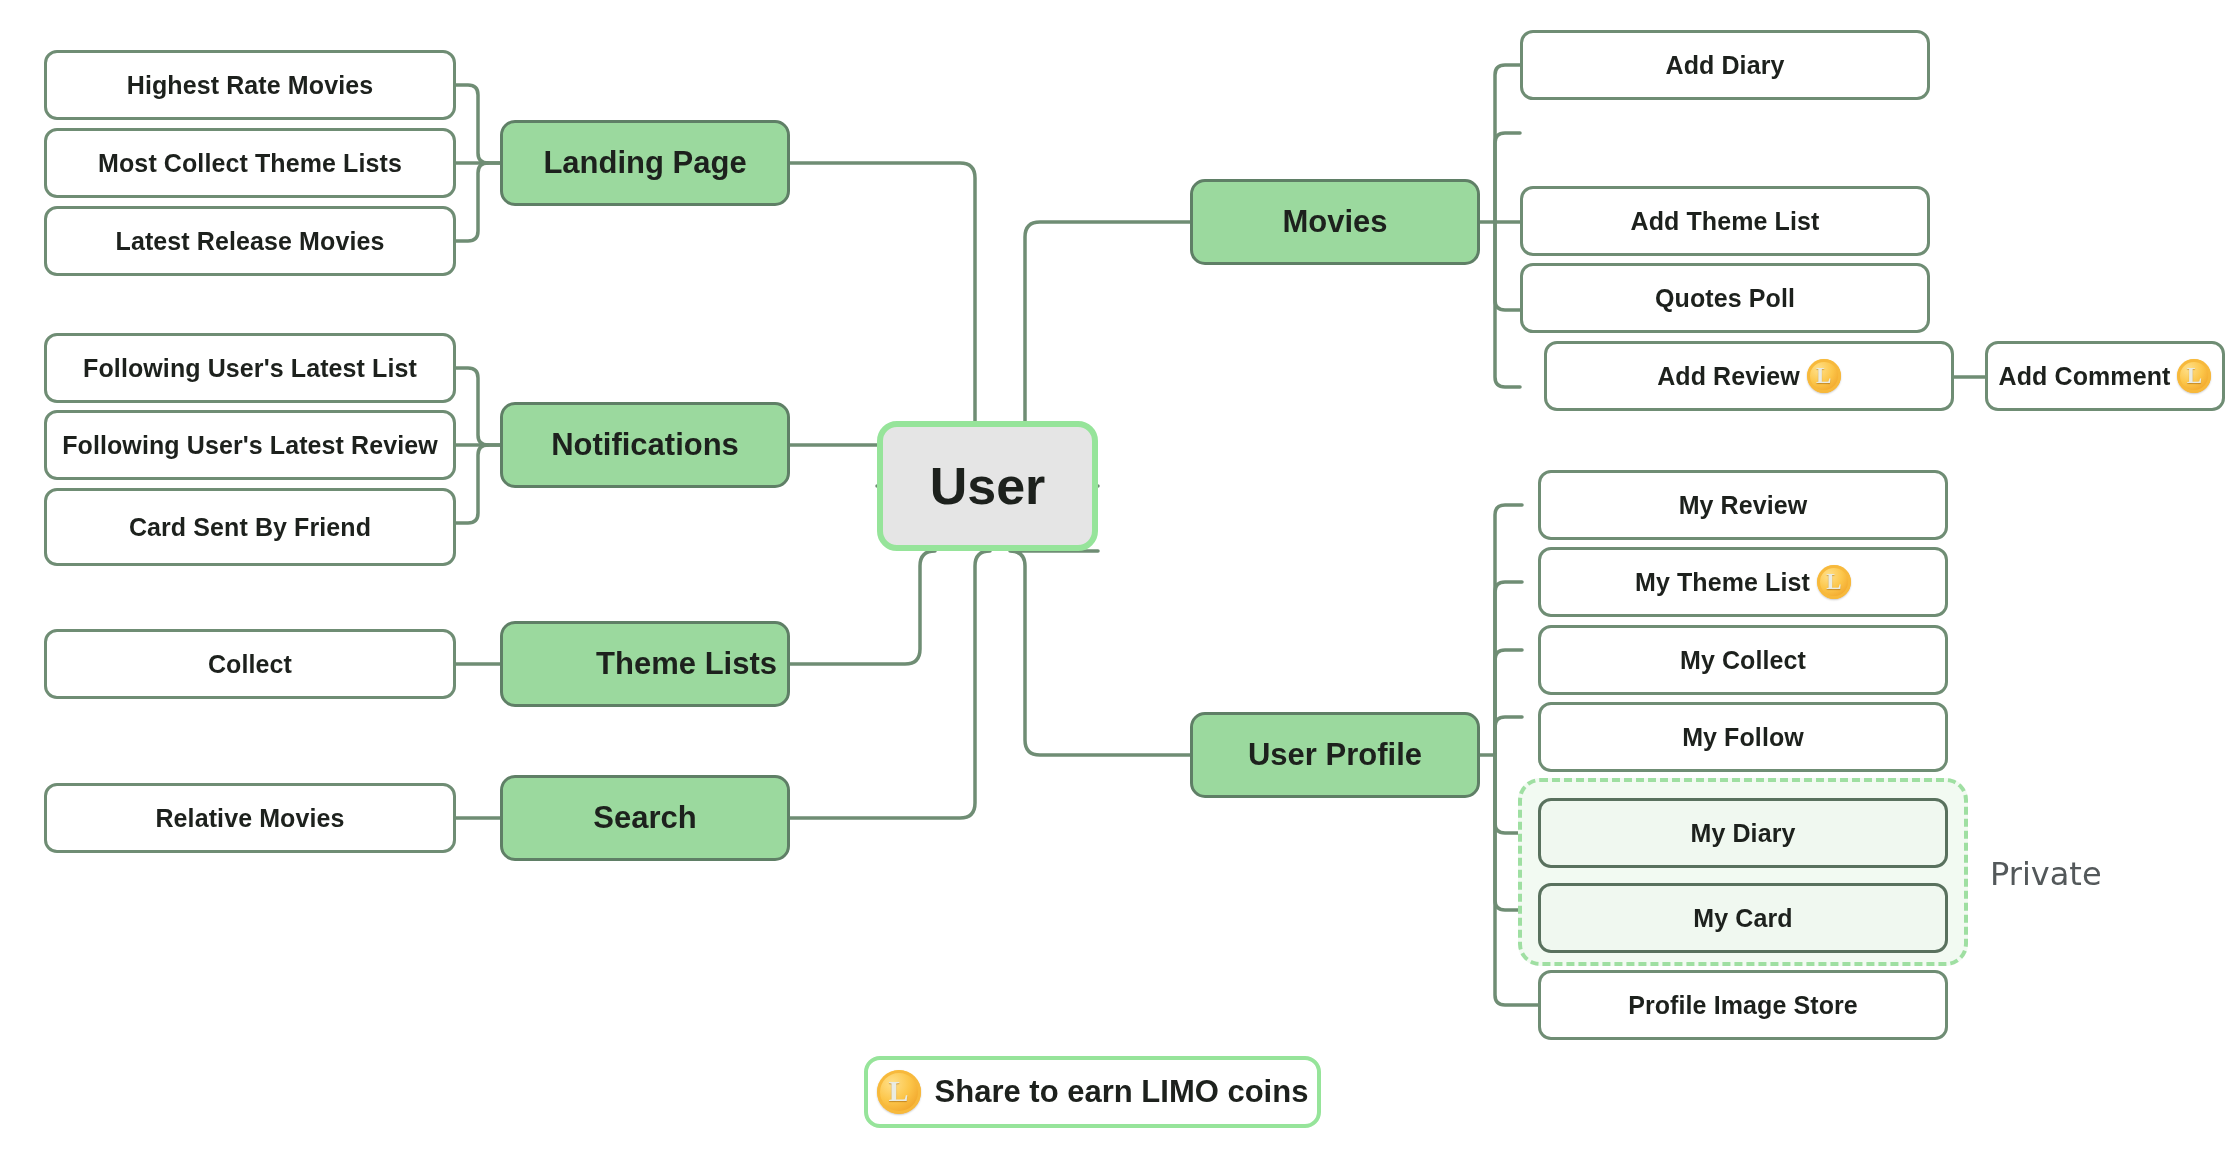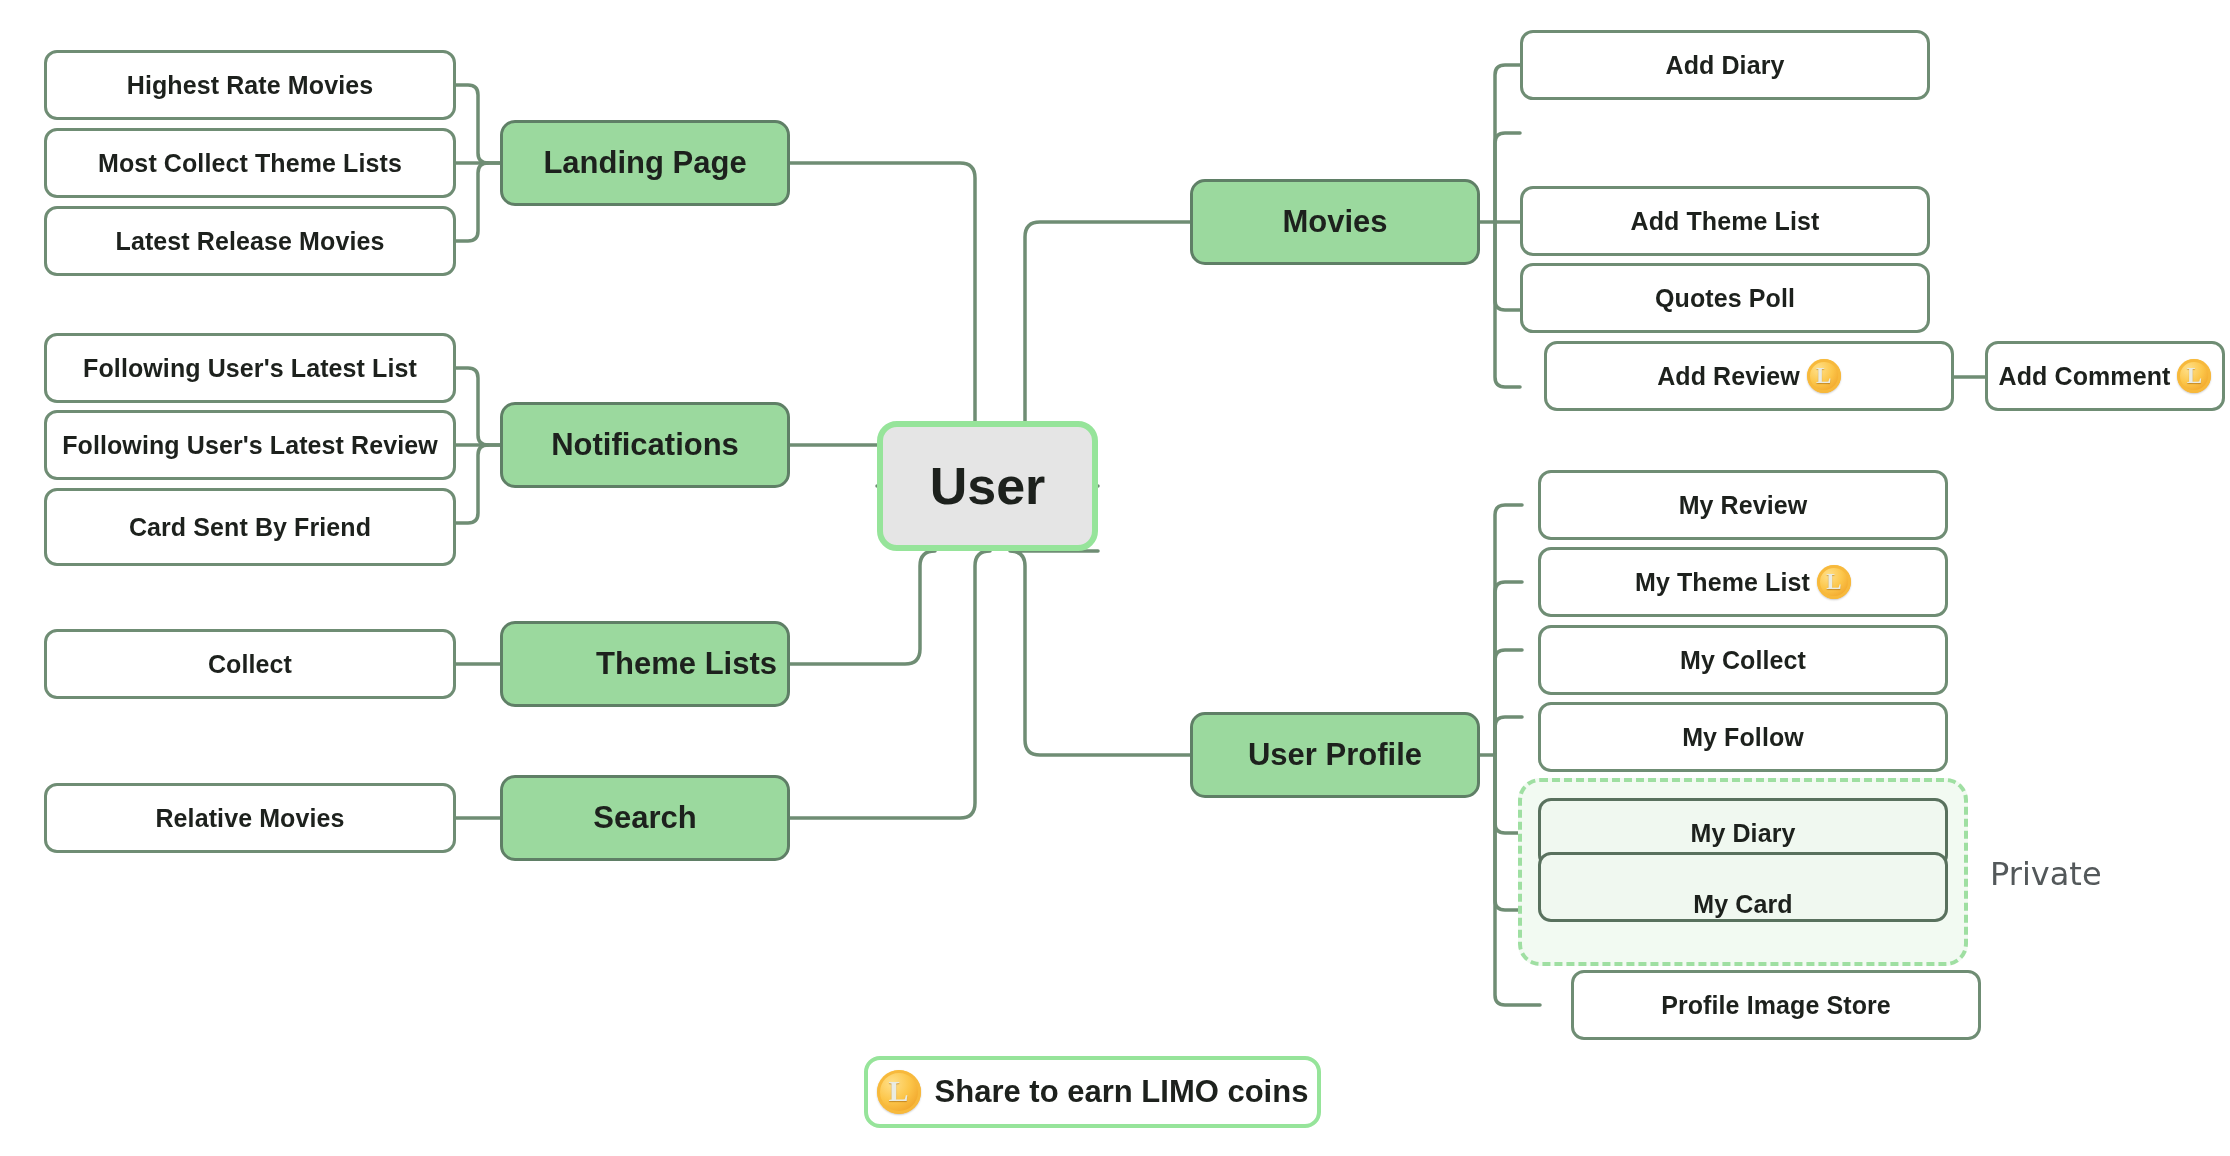--- a/index.html
+++ b/index.html
@@ -266,24 +266,24 @@
   </div>
   <div class="node leaf" style="left:1538px; top:625px; width:410px; height:70px;">
     <span class="label-wrap">My Collect</span>
   </div>
   <div class="node leaf" style="left:1538px; top:702px; width:410px; height:70px;">
     <span class="label-wrap">My Follow</span>
   </div>
   <div class="node leaf private-leaf" style="left:1538px; top:798px; width:410px; height:70px;">
     <span class="label-wrap">My Diary</span>
   </div>
-  <div class="node leaf private-leaf" style="left:1538px; top:852px; width:410px; height:70px;align-items:flex-end;">
+  <div class="node leaf private-leaf" style="left:1538px; top:883px; width:410px; height:70px;">
     <span class="label-wrap">My Card</span>
   </div>
-  <div class="node leaf" style="left:1538px; top:970px; width:410px; height:70px;margin-left:33px;">
+  <div class="node leaf" style="left:1538px; top:970px; width:410px; height:70px;">
     <span class="label-wrap">Profile Image Store</span>
   </div>
 
   <div class="legend" style="left:824px; top:1056px; width:457px; height:72px;">
     <span class="coin big"></span>
     <span>Share to earn LIMO coins</span>
   </div>
 
 </div>
 

